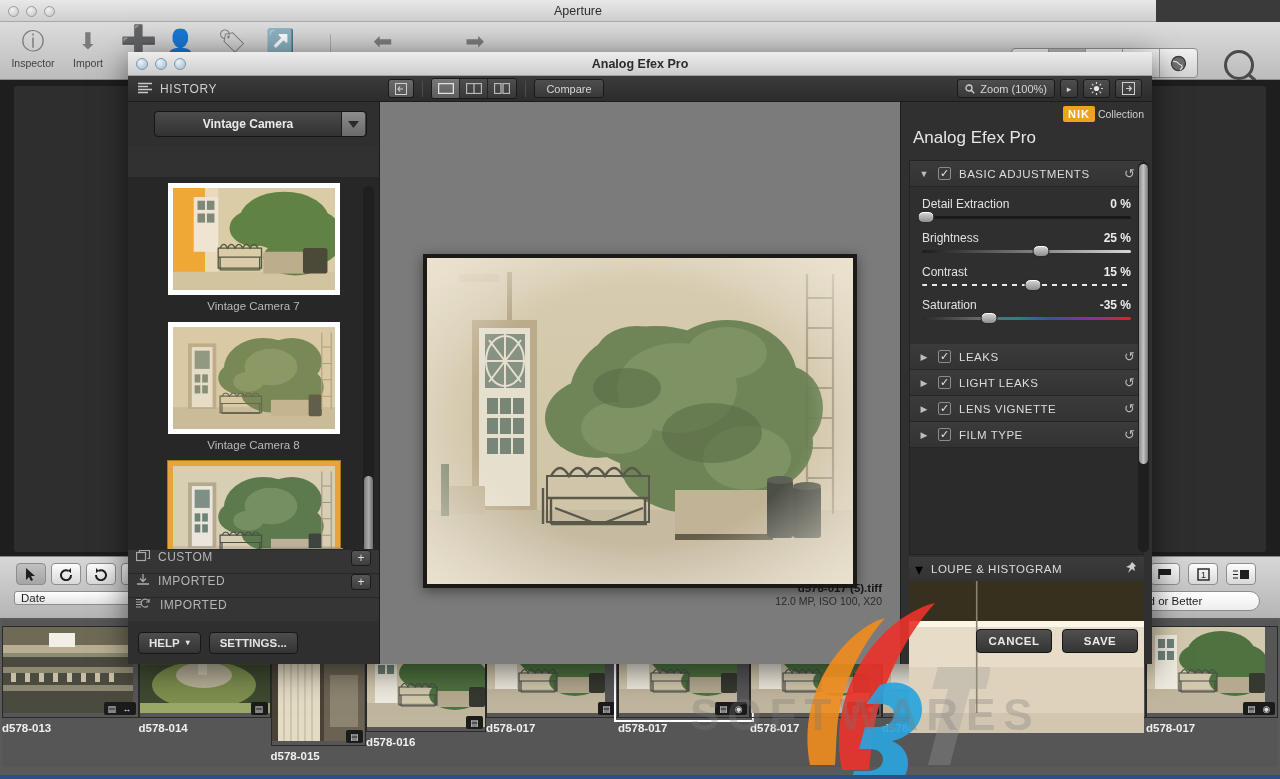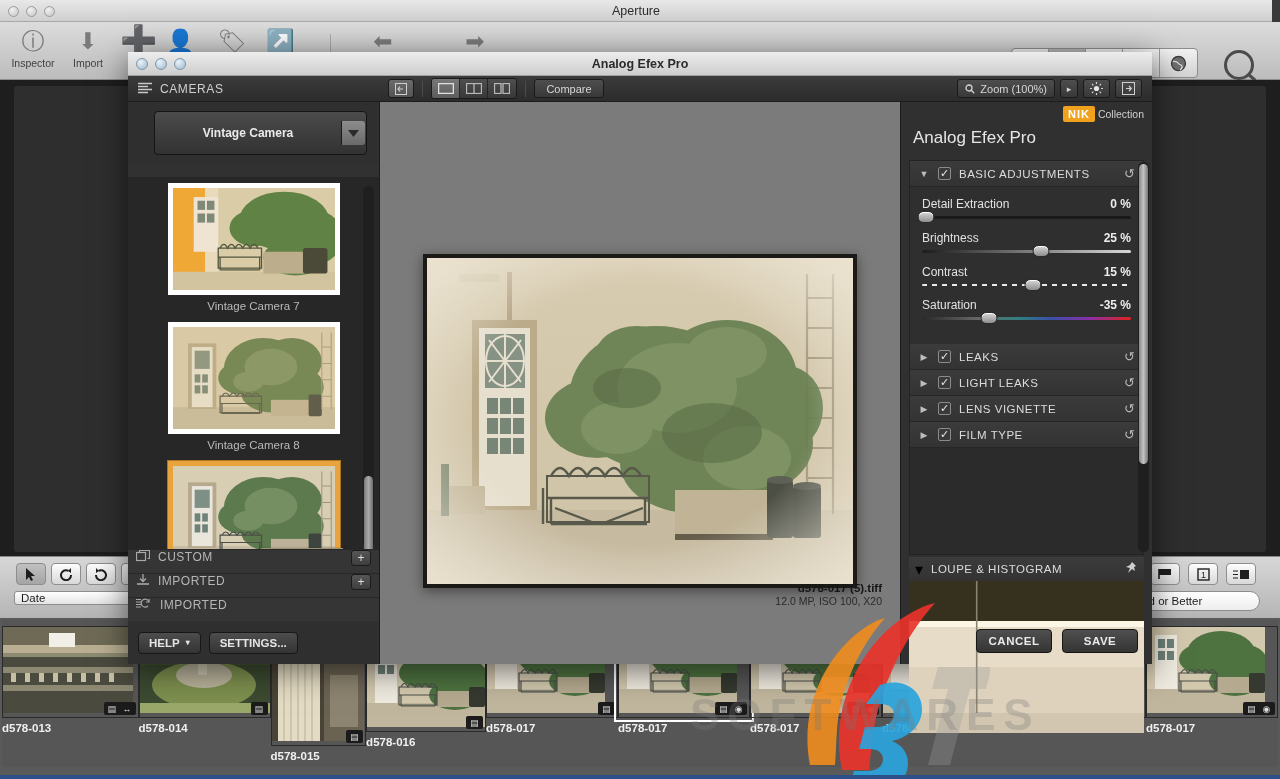--- a/index.html
+++ b/index.html
@@ -6,21 +6,21 @@
   html, body {
     width: 1280px; height: 779px;
     font-family: "Liberation Sans", sans-serif;
     overflow: hidden; background: #2b2b2b;
   }
   #root { position: relative; width: 1280px; height: 779px; }
 
   
   .aperture-win { position:absolute; inset:0; background:#3a3a3a; }
   .ap-titlebar {
-    position:absolute; left:0; top:0; width:1272px; height:22px;
+    position:absolute; left:0; top:0; width:1156px; height:22px;
     background: linear-gradient(#e8e8e8,#cfcfcf);
     border-bottom:1px solid #a9a9a9;
     display:flex; align-items:center; justify-content:center;
   }
   .ap-title { font-size:12.5px; color:#2d2d2d; font-weight:400; }
   .traffic { position:absolute; left:8px; top:0; height:22px; display:flex; align-items:center; gap:7px; }
   .tl { width:11px; height:11px; border-radius:50%;
         background:radial-gradient(circle at 35% 30%, #f2f2f2, #c3c3c3);
         border:1px solid #9c9c9c; }
 
@@ -114,21 +114,21 @@
   .tb-group .g:last-child { border-right:none; }
   .tb-group .g.on { background: linear-gradient(#787878,#5d5d5d); }
   .tb-div { width:1px; height:16px; background:#4c4c4c; margin:0 8px; }
 
   .nik-body { position:absolute; left:0; top:50px; width:100%; bottom:0; }
 
   
   .cam-panel { position:absolute; left:0; top:0; width:252px; bottom:0; background:#313131;
                border-right:1px solid #1c1c1c; }
   .cam-combo-wrap { padding:9px 12px 9px 26px; background:#2f2f2f; }
-  .cam-combo { height:44px; border:1px solid #151515; border-radius:4px;
+  .cam-combo { height:26px; border:1px solid #151515; border-radius:4px;
                background: linear-gradient(#4b4b4b,#323232); display:flex; align-items:center;
                position:relative; }
   .cam-combo .v { flex:1; text-align:center; font-size:12px; color:#eaeaea; font-weight:bold; }
   .cam-combo .arrow { width:24px; height:24px; margin-right:1px; border-left:1px solid #1b1b1b;
                       background: linear-gradient(#8d8d8d,#6a6a6a); border-radius:0 3px 3px 0;
                       display:flex; align-items:center; justify-content:center; }
   .cam-list { position:absolute; left:0; top:75px; right:0; bottom:111px; overflow:hidden; background:#272727; }
   .cam-item { width:100%; padding:6px 0 4px; text-align:center; }
   .cam-thumb { width:172px; height:112px; margin:0 auto; border:5px solid #fff; position:relative;
                overflow:hidden; background:#cfc6a8; }
@@ -660,21 +660,21 @@
 
   <div class="nik-toolbar">
     <div style="width:252px;display:flex;align-items:center;padding-left:10px;gap:8px;">
       <span>
         <svg width="14" height="12" viewBox="0 0 14 12">
               <g stroke="#c9c9c9" stroke-width="1.4">
                 <path d="M0 1.5h14M0 4.5h10M0 7.5h14M0 10.5h10"></path>
               </g>
             </svg>
       </span>
-      <span style="font-size:12px;color:#cfcfcf;letter-spacing:.6px">CAMERAS</span>
+      <span style="font-size:12px;color:#cfcfcf;letter-spacing:.6px">HISTORY</span>
     </div>
     <div style="flex:1;display:flex;align-items:center;padding-left:8px;">
       <div class="tb-btn on">
         <svg width="12" height="12" viewBox="0 0 12 12">
               <rect x="0.5" y="0.5" width="11" height="11" fill="none" stroke="#d0d0d0"></rect>
               <path d="M8 6H3M5 3.5L3 6l2 2.5" stroke="#d0d0d0" stroke-width="1.2" fill="none"></path>
             </svg>
       </div>
       <span class="tb-div"></span>
       <div class="tb-group">

